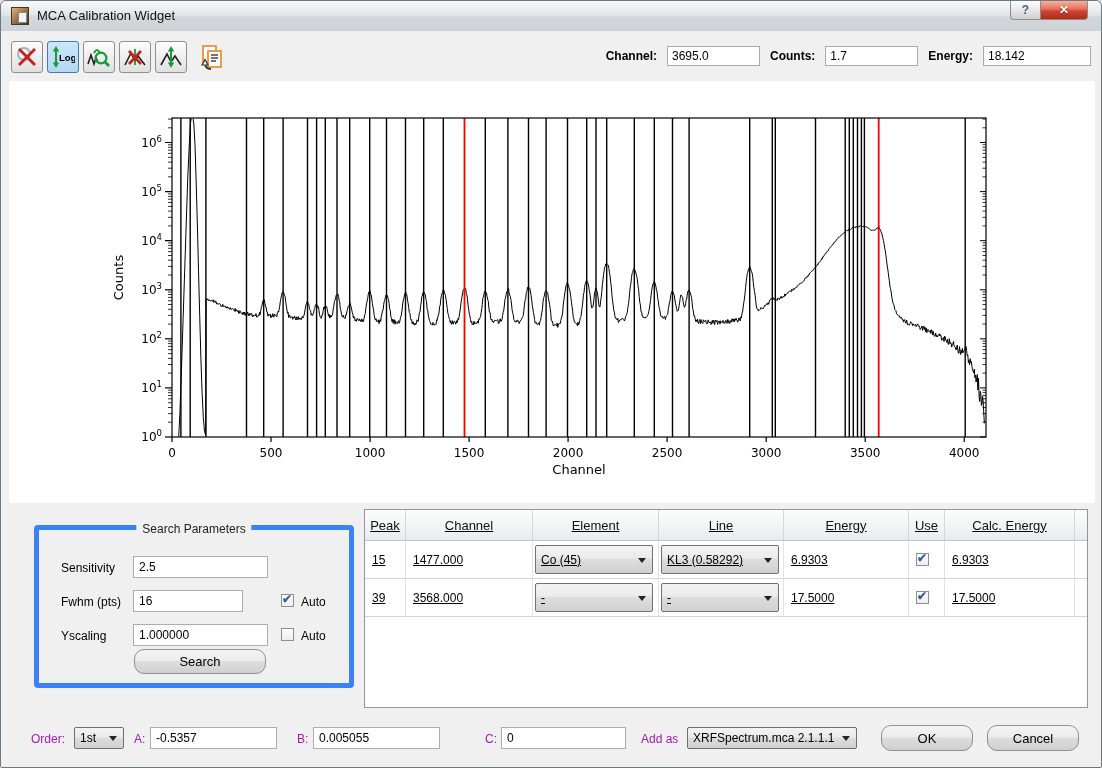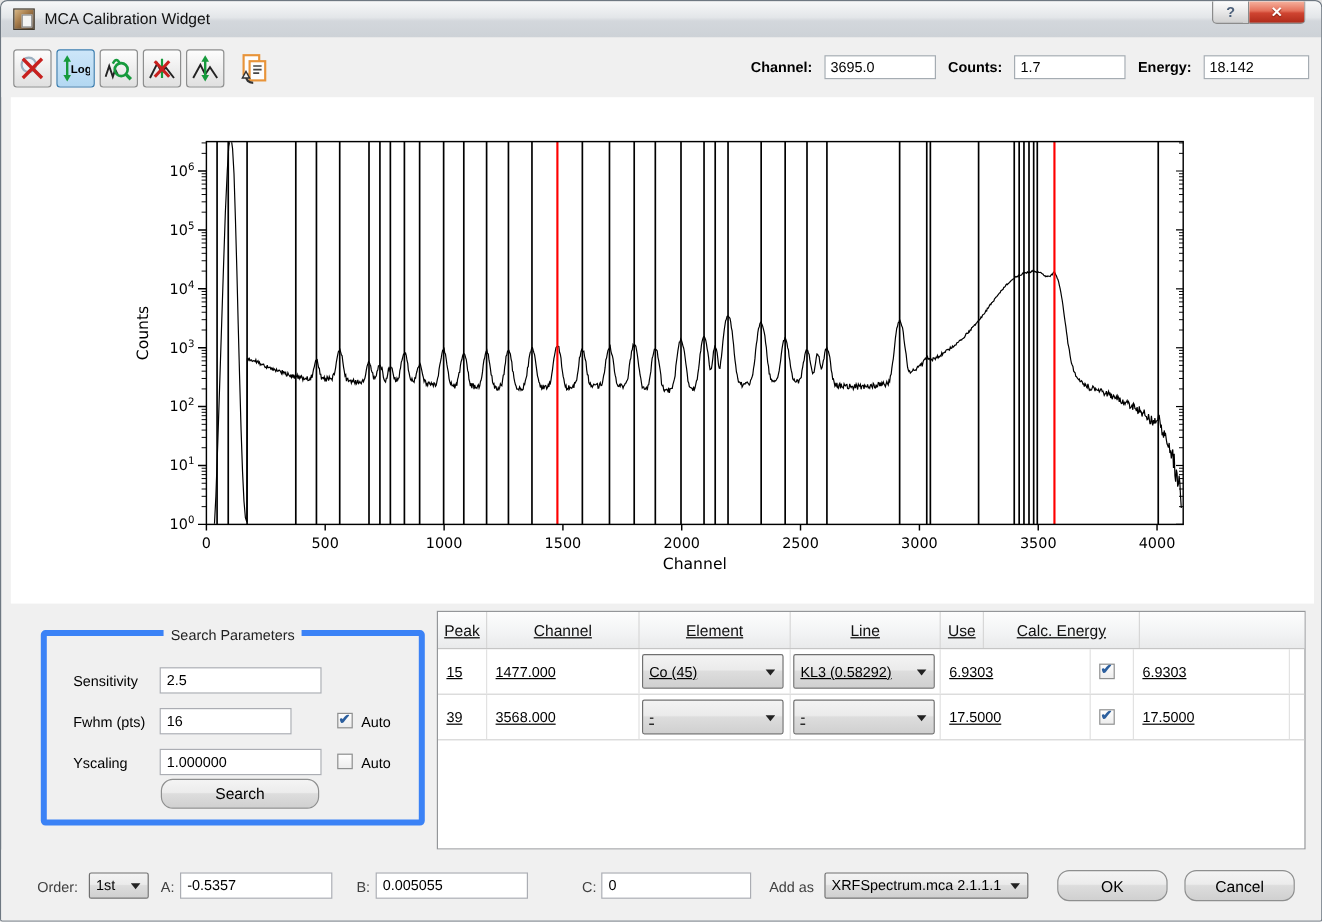--- a/index.html
+++ b/index.html
@@ -72,21 +72,21 @@
   .c4{width:125px;} .c5{width:36px;} .c6{width:130px;} .c7{flex:1;border-right:none;}
   .combo{border:1px solid #707070;border-radius:2px;display:flex;align-items:center;
     background:linear-gradient(180deg,#f3f3f3,#ebebeb 45%,#dddddd 50%,#d0d0d0);
     font-size:12px;box-sizing:border-box;padding:0 5px;position:relative;}
   .combo .arrow{position:absolute;right:6px;top:50%;margin-top:-2px;width:0;height:0;
     border-left:4px solid transparent;border-right:4px solid transparent;border-top:5px solid #222;}
   .cell-combo{width:118px;height:29px;margin-left:0;}
   .td.combo-cell{padding:3px 2px 3px 2px;}
   
   .footer{position:absolute;left:0;top:707px;right:0;bottom:0;background:#f0f0f0;}
-  .f-label{position:absolute;top:24px;font-size:12px;color:#404040;}
+  .f-label{position:absolute;top:24px;font-size:12px;color:#a21caf;}
   .f-input{top:19px;}
   .f-combo{position:absolute;height:22px;}
   .ok-btn{position:absolute;left:880px;top:17px;width:92px;height:26px;}
   .cancel-btn{position:absolute;left:986px;top:17px;width:92px;height:26px;}
 </style>
 </head>
 <body>
 
 <div class="window">
 
@@ -162,21 +162,21 @@
           <polygon points="7,16.5 4,22 10,22" fill="#f4f4f4" stroke="#333" stroke-width="1.2"></polygon>
         </svg>
       </span>
     </div>
     <div class="readouts">
       <span class="readout-label">Channel:</span>
       <input class="readout-box" readonly="" value="3695.0" style="">
       <span class="readout-label">Counts:</span>
       <input class="readout-box" readonly="" value="1.7" style="">
       <span class="readout-label">Energy:</span>
-      <input class="readout-box" style="width: 88px;" readonly="" value="18.142">
+      <input class="readout-box" style="width: 108px;" readonly="" value="18.142">
     </div>
   </div>
 
   <div class="canvas">
     <svg width="1086" height="422">
         <defs>
           <clipPath id="pc">
             <rect x="163.5" y="37.5" width="813" height="318"></rect>
           </clipPath>
         </defs>
@@ -381,20 +381,21 @@
     <span class="auto-label" style="left:262px;top:99px">Auto</span>
     <button class="btn search-btn">Search</button>
   </div>
 
   <div class="peak-table">
     <div class="t-header">
       <div class="th c0">Peak</div>
       <div class="th c1">Channel</div>
       <div class="th c2">Element</div>
       <div class="th c3">Line</div>
+      <div class="th c4">Energy</div>
       <div class="th c5">Use</div>
       <div class="th c6">Calc. Energy</div>
       <div class="th c7"></div>
     </div>
 
     <div class="t-row">
       <div class="td c0">15</div>
       <div class="td c1">1477.000</div>
       <div class="td c2 combo-cell">
         <div class="combo cell-combo">

